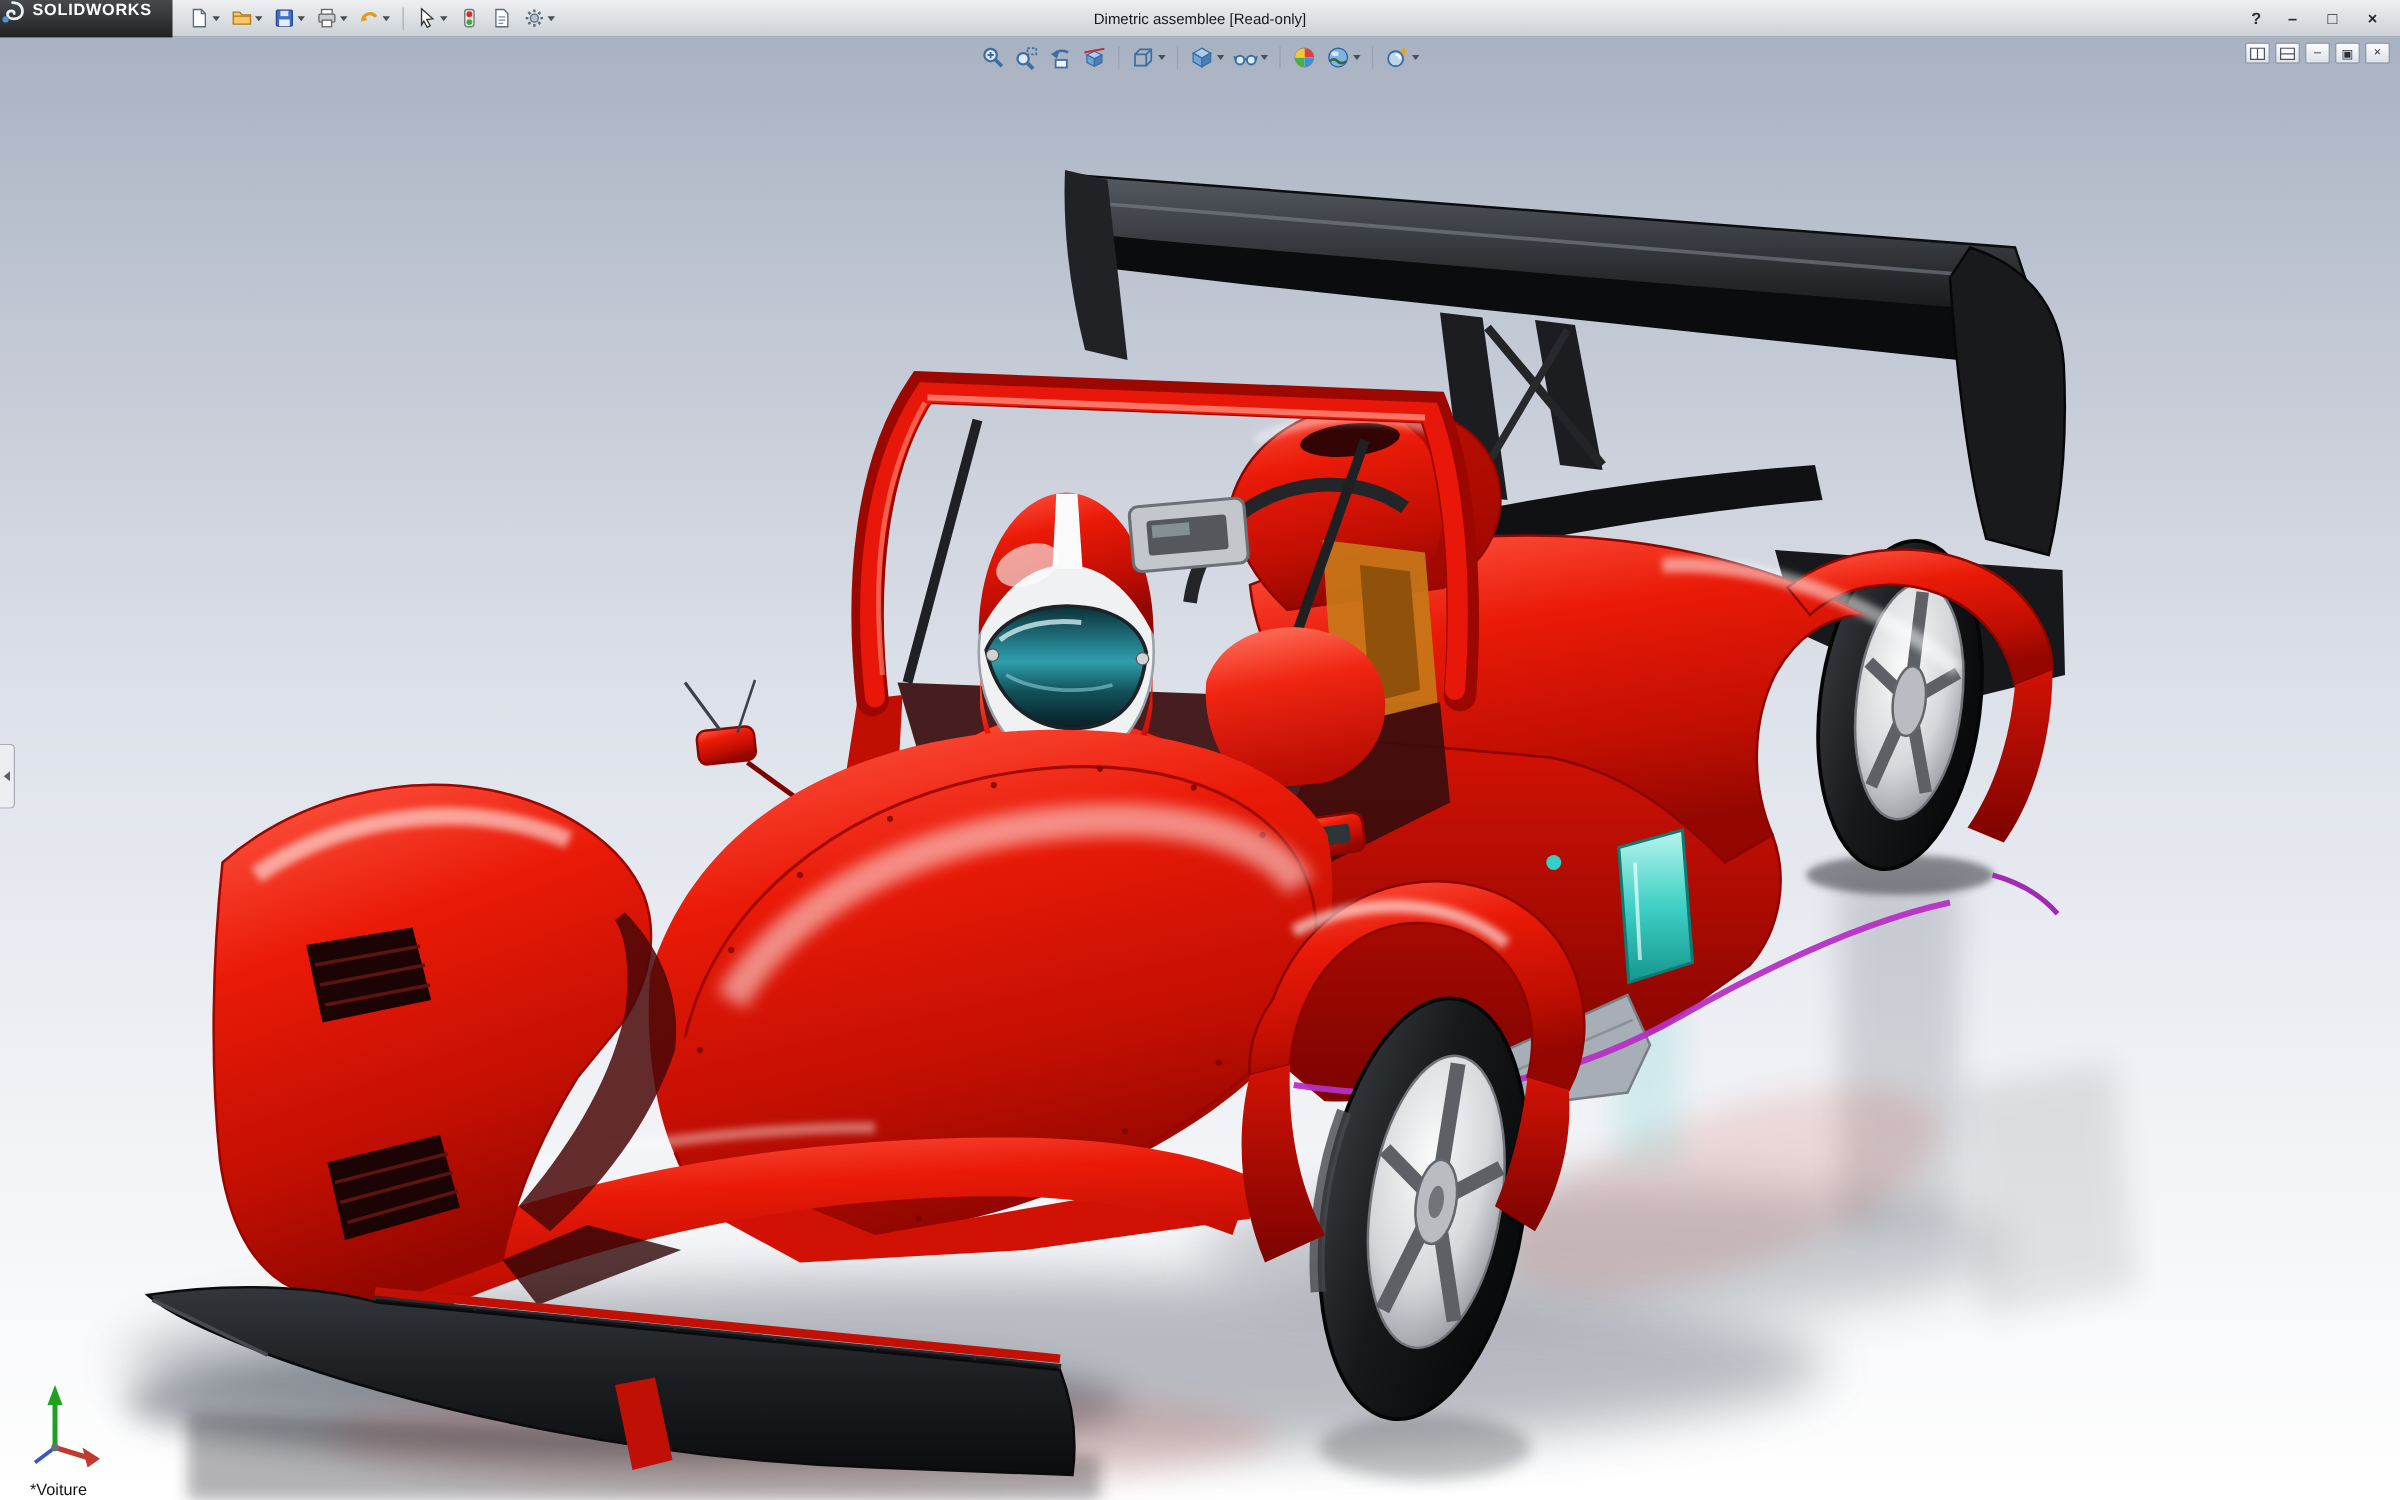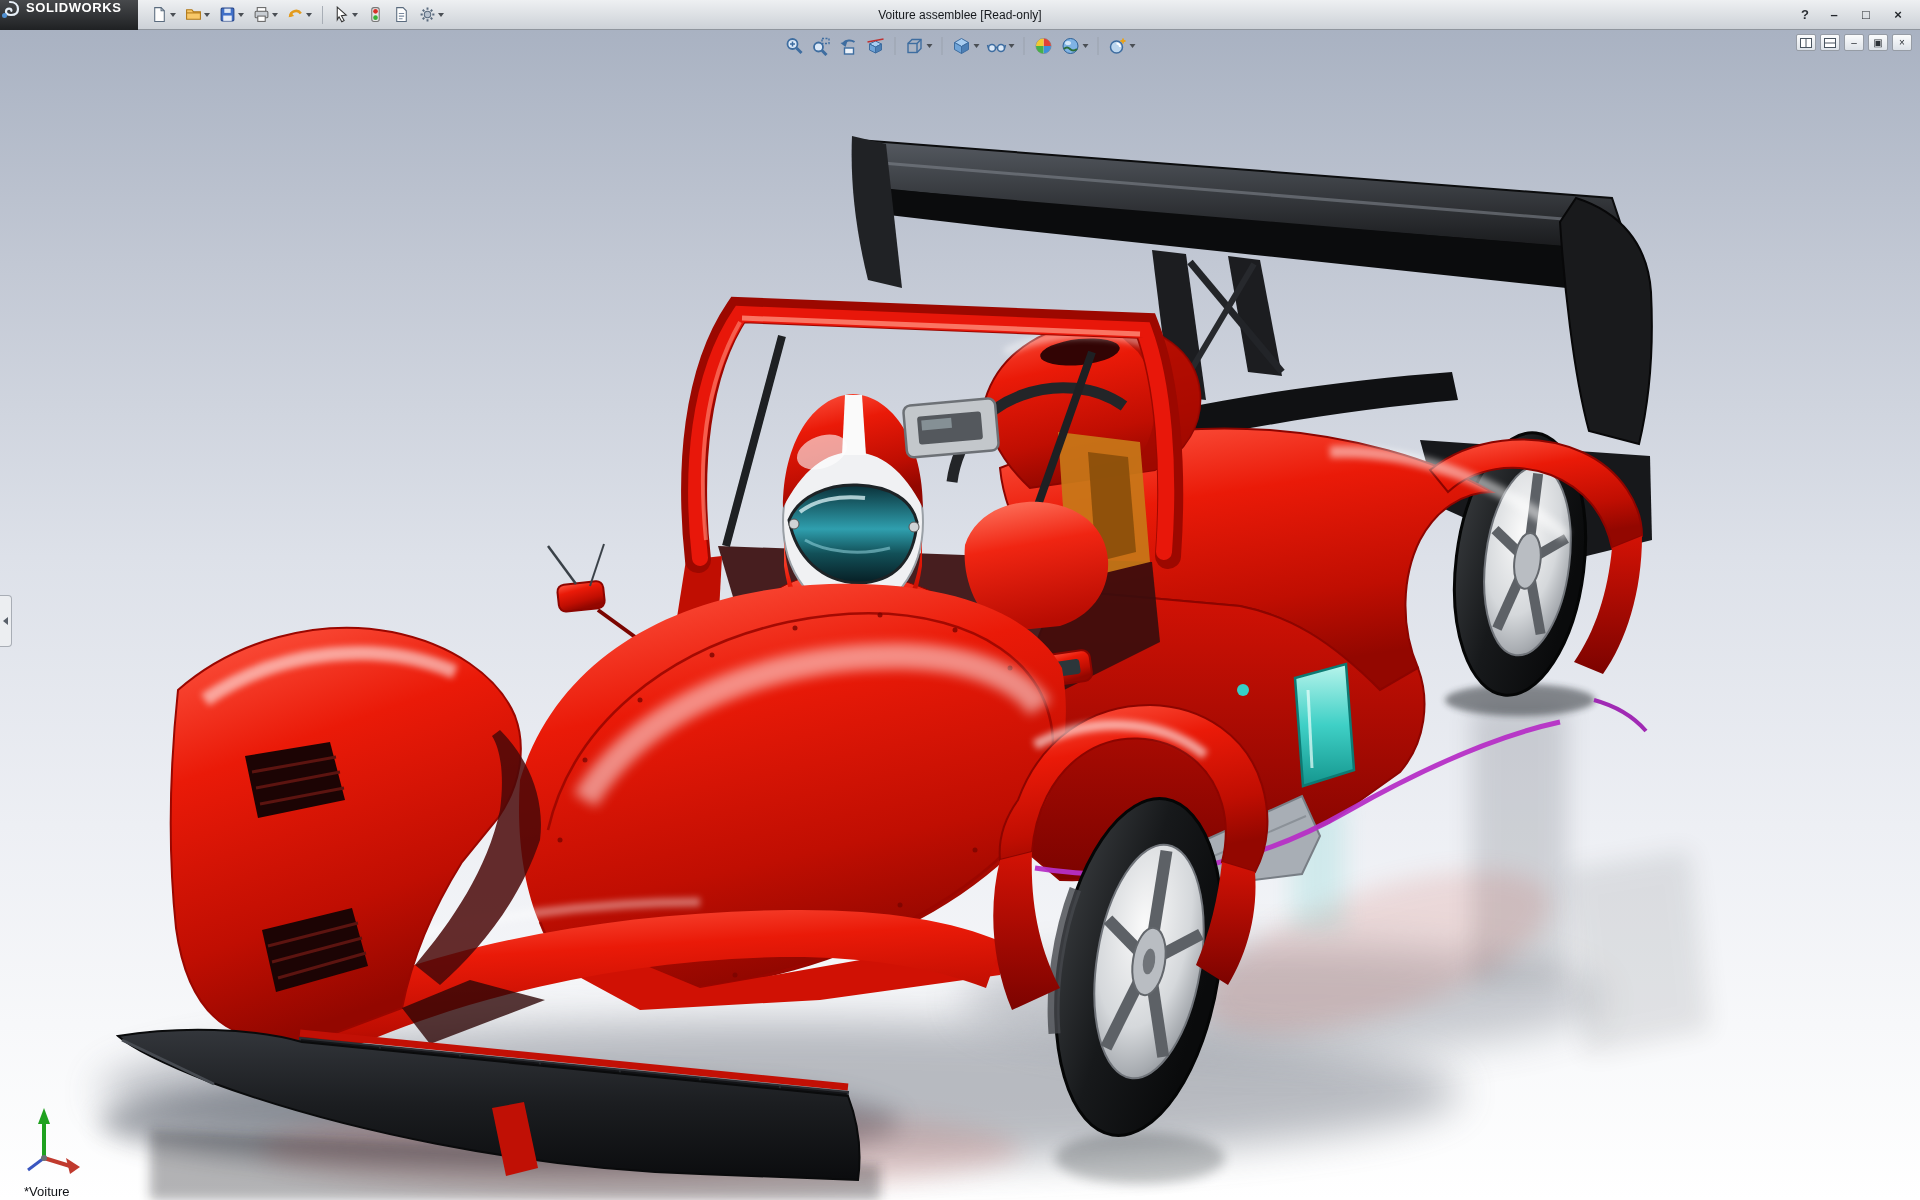--- a/index.html
+++ b/index.html
@@ -143,21 +143,21 @@
         <svg width="17" height="17" viewBox="0 0 16 16">
             <circle cx="8" cy="8" r="3" fill="#b8c2ce" stroke="#5a6b7e"></circle>
             <g stroke="#5a6b7e" stroke-width="1.8">
               <path d="M8 1.5v2M8 12.5v2M1.5 8h2M12.5 8h2M3.5 3.5l1.5 1.5M11 11l1.5 1.5M12.5 3.5L11 5M5 11l-1.5 1.5"></path>
             </g>
           </svg>
         <span class="caret"></span>
       </div>
     </div>
 
-    <div class="title">Voiture assemblee [Read-only]</div>
+    <div class="title">Dimetric assemblee [Read-only]</div>
 
     <div class="win-controls">
       <span class="help-btn">?</span>
       <span class="win-btn">–</span>
       <span class="win-btn">□</span>
       <span class="win-btn">×</span>
     </div>
   </header>
 
   <div class="viewport">

